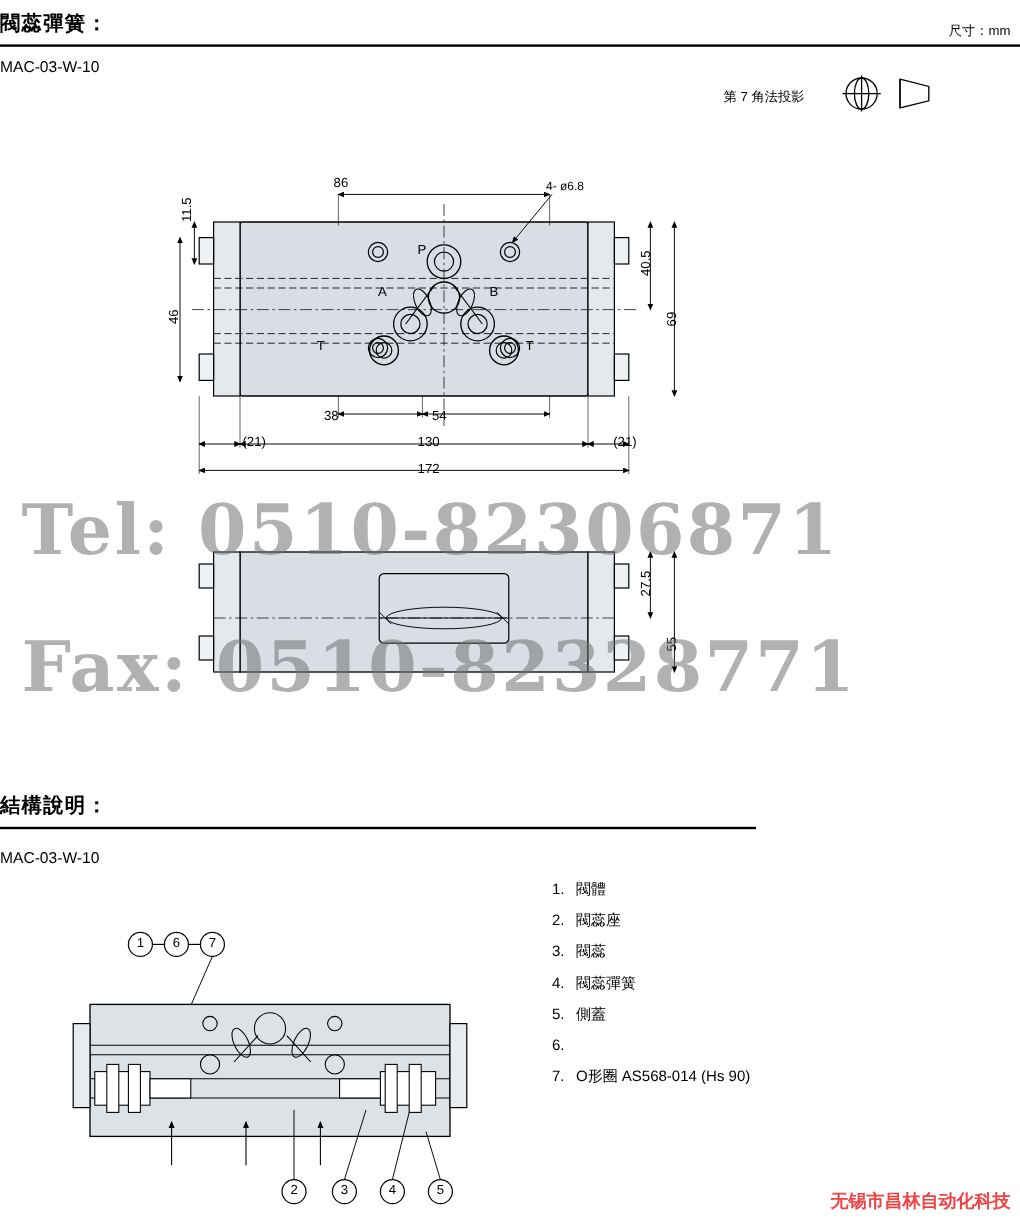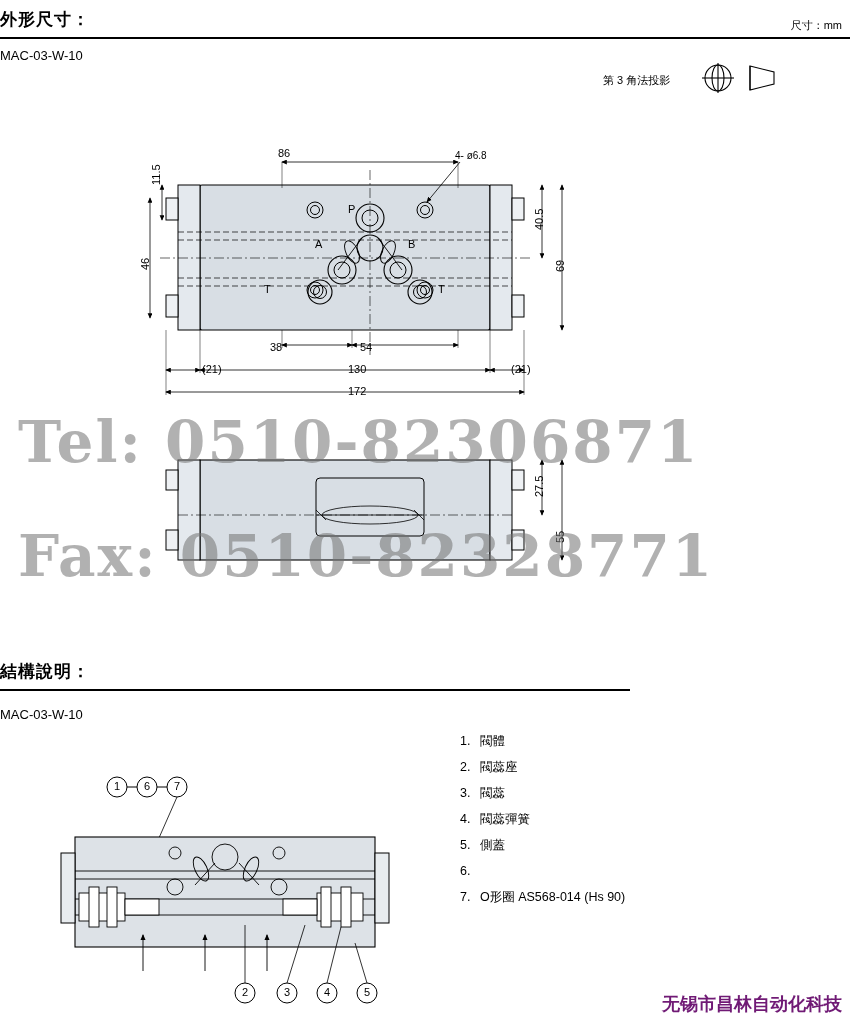--- a/index.html
+++ b/index.html
@@ -46,33 +46,33 @@
     position:absolute;
     font-size:12.5px;
     line-height:26px;
   }
   .list .li{display:flex;}
   .list .num{width:20px;flex:none;}
   .list .txt{white-space:pre-line;}
 
   .footer{
     position:absolute;
-    font-size:18px;font-weight:bold;color:#701a75;
+    font-size:15px;font-weight:bold;color:#ef4444;
   }
 </style>
 </head>
 <body>
 
-<div class="abs sec-title" style="left:0;top:8px;">外形尺寸：</div>
+<div class="abs sec-title" style="left:0;top:8px;">閥蕊彈簧：</div>
 <div class="sec-rule" style="left:0;top:37px;width:850px;"></div>
 <div class="abs units" style="right:8px;top:18px;">尺寸：mm</div>
 
 <div class="abs model" style="left:0;top:48px;">MAC-03-W-10</div>
 
-<div class="abs proj-label" style="left:603px;top:73px;">第 3 角法投影</div>
+<div class="abs proj-label" style="left:603px;top:73px;">第 7 角法投影</div>
 <svg class="abs" style="left:700px;top:62px;" width="100" height="32">
   <circle cx="18" cy="16" r="13" fill="none" stroke="#000" stroke-width="1.1"></circle>
   <ellipse cx="18" cy="16" rx="6" ry="13" fill="none" stroke="#000" stroke-width="1.1"></ellipse>
   <line x1="2" y1="16" x2="34" y2="16" stroke="#000" stroke-width="1.1"></line>
   <line x1="18" y1="1" x2="18" y2="31" stroke="#000" stroke-width="1.1"></line>
   <path d="M50 4 L74 10 L74 22 L50 28 Z" fill="none" stroke="#000" stroke-width="1.1"></path>
   <line x1="50" y1="4" x2="50" y2="28" stroke="#000" stroke-width="1.1"></line>
 </svg>
 
 <svg class="abs" style="left:130px;top:140px;" width="460" height="270">

